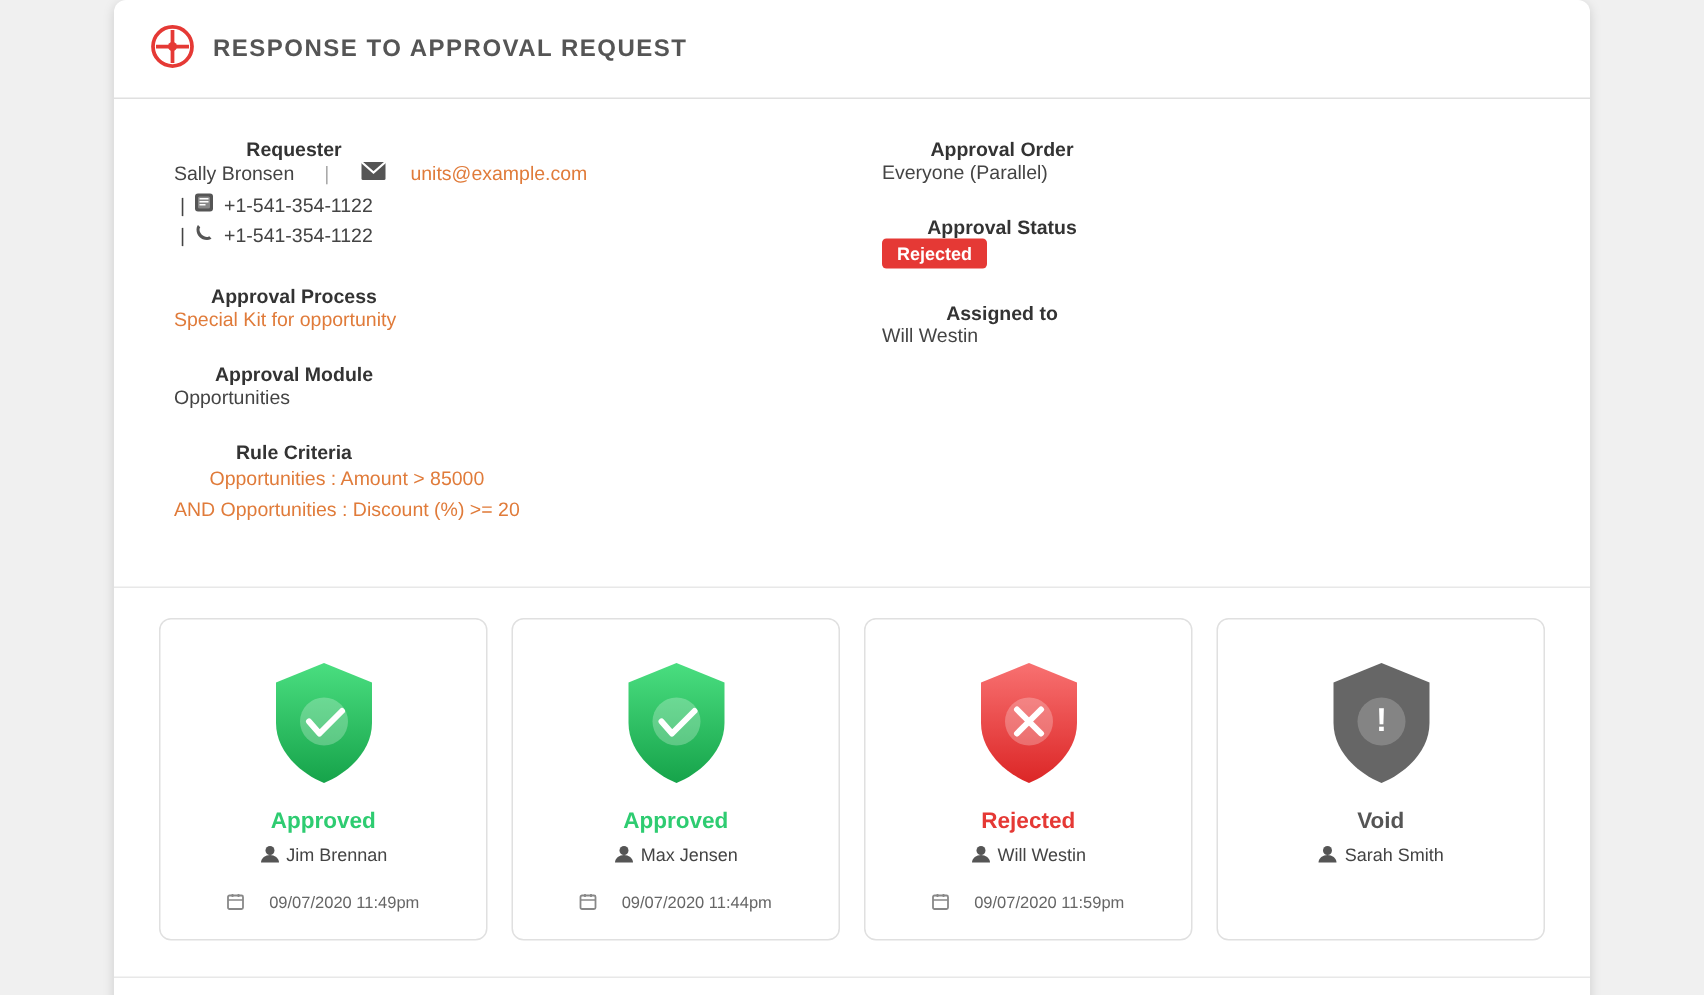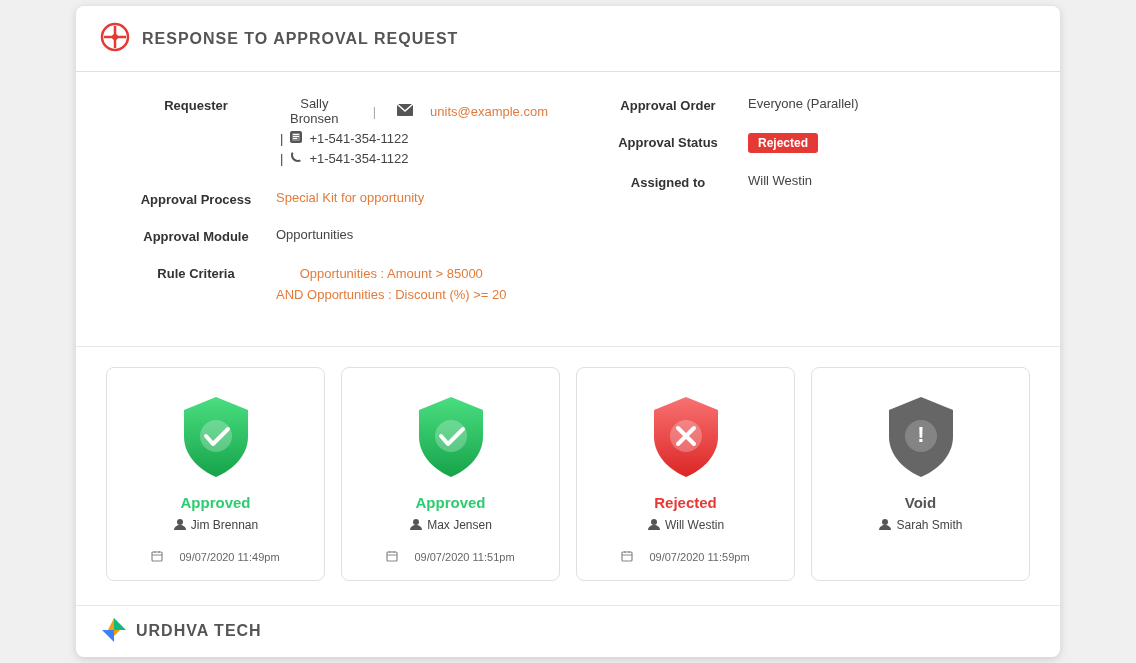--- a/index.html
+++ b/index.html
@@ -42,20 +42,21 @@
     }
     .info-grid {
       display: grid;
       grid-template-columns: 1fr 1fr;
       gap: 0 40px;
     }
     .info-row {
       display: flex;
       align-items: flex-start;
       margin-bottom: 20px;
+      flex-direction: column;
     }
     .info-label {
       font-weight: bold;
       color: #333;
       min-width: 160px;
       flex-shrink: 0;
       font-size: 13px;
       padding-top: 2px;
     }
     .info-value {
@@ -335,21 +336,21 @@
         </div>
         <div class="card-date">
           <span>
             <svg width="12" height="12" viewBox="0 0 12 12">
               <rect x="1" y="2" width="10" height="9" rx="1" fill="none" stroke="#888" stroke-width="1.2"></rect>
               <line x1="4" y1="1" x2="4" y2="3" stroke="#888" stroke-width="1.2"></line>
               <line x1="8" y1="1" x2="8" y2="3" stroke="#888" stroke-width="1.2"></line>
               <line x1="1" y1="5" x2="11" y2="5" stroke="#888" stroke-width="1"></line>
             </svg>
           </span>
-          <span>09/07/2020 11:51pm</span>
+          <span>09/07/2020 11:44pm</span>
         </div>
       </div>
 
       <div class="card">
         <div class="shield-icon">
           <svg width="80" height="90" viewBox="0 0 80 90">
             <defs>
               <linearGradient id="redGrad" x1="0%" y1="0%" x2="0%" y2="100%">
                 <stop offset="0%" style="stop-color:#f87171"></stop>
                 <stop offset="100%" style="stop-color:#dc2626"></stop>

